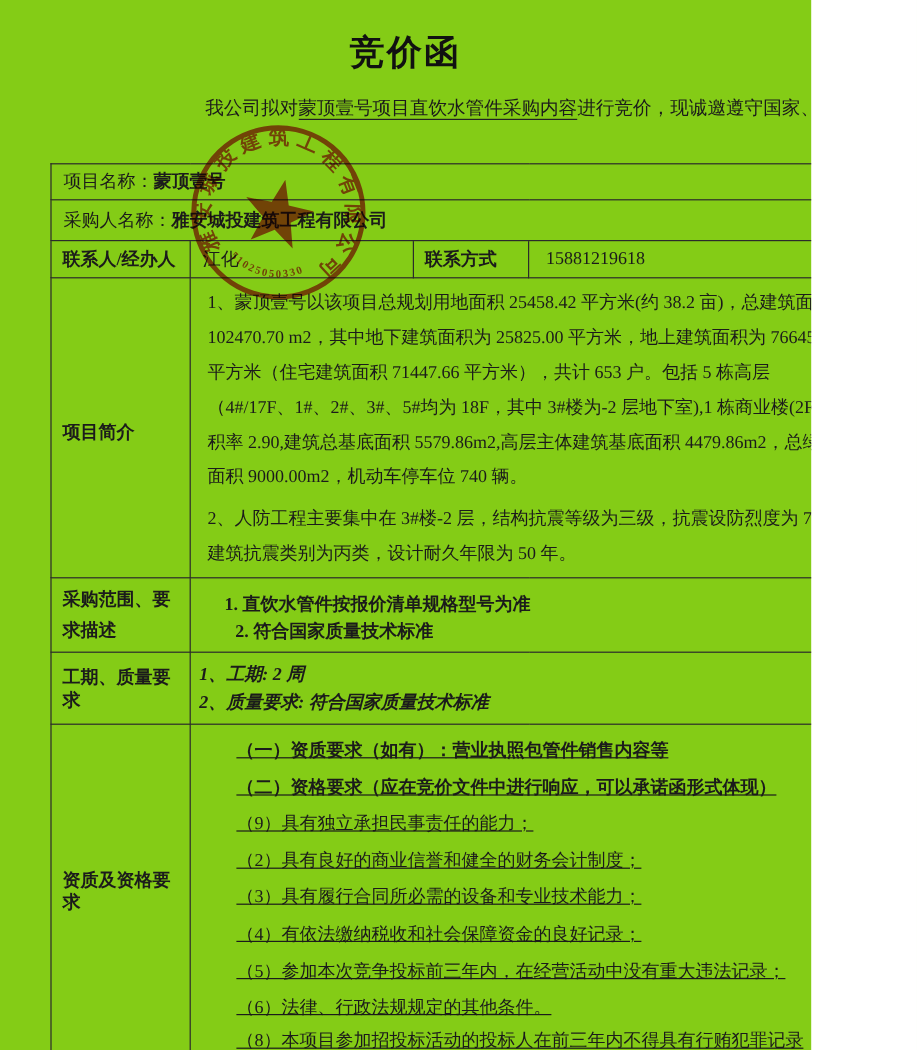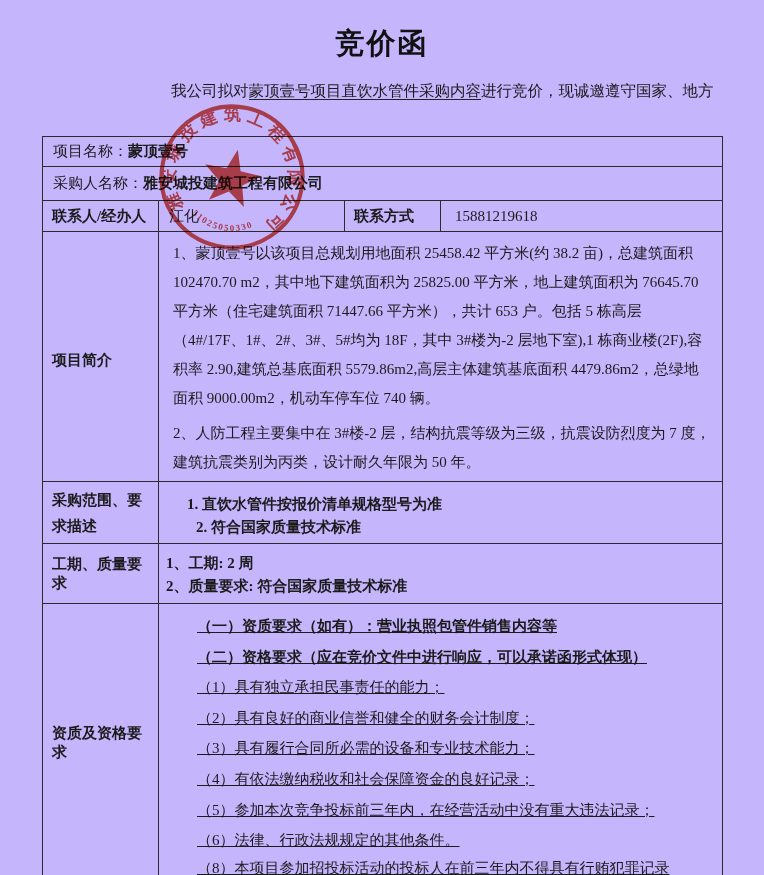--- a/index.html
+++ b/index.html
@@ -1,18 +1,18 @@
 <!DOCTYPE html>
 <html><head>
 <meta charset="utf-8">
 <style>
   * { margin:0; padding:0; box-sizing:border-box; }
   html,body { width:764px; height:875px; background:#ffffff; }
   body { font-family:"Liberation Serif","DejaVu Serif",serif; color:#1c1c1c; }
-  .page { position:relative; width:764px; height:875px; background:#c4b5fd; overflow:hidden; }
+  .page { position:relative; width:676px; height:875px; background:#84cc16; overflow:hidden; }
 
   .doc-title { position:absolute; top:24px; left:0; width:100%; text-align:center;
     font-size:29px; font-weight:bold; letter-spacing:2px; color:#111; }
 
   .intro { position:absolute; left:105px; top:79px; width:618px;
     font-size:15.5px; line-height:24.5px; text-indent:39px; color:#1b1b1b;margin-left:27px; }
   .intro .u { border-bottom:1.5px solid #222; padding-bottom:0px; }
 
   table.bid { position:absolute; left:42px; top:136px; width:680px;
     border-collapse:collapse; table-layout:fixed; }
@@ -23,21 +23,21 @@
   .inline-lbl { font-weight:normal; }
   .pad { padding-left:10px; }
 
   td.cell-summary { vertical-align:top; padding:7px 10px 4px 14px; line-height:29px; }
   td.cell-summary p + p { margin-top:6px; }
   td.lbl-top { vertical-align:top; padding-top:8px; }
 
   td.cell-scope { vertical-align:top; padding:9px 8px 2px 28px; line-height:23.5px; font-weight:bold; }
   td.cell-scope .item2 { padding-left:9px; }
 
-  td.cell-schedule { padding:4px 8px 2px 7px; line-height:23px; font-weight:bold; }
+  td.cell-schedule { padding:4px 8px 2px 7px; line-height:23px; font-weight:bold;font-style:italic; }
 
   td.cell-qual { vertical-align:top; padding:7px 6px 2px 38px; }
   td.cell-qual .q-item { line-height:30.6px; font-size:15px;text-decoration:underline; }
   td.cell-qual .q-bold { font-weight:bold; }
   .lbl-small { font-size:14.2px; }
 
   
   .stamp { position:absolute; left:150px; top:95px; width:164px; height:164px;
     transform:rotate(12deg); opacity:0.87; mix-blend-mode:multiply; pointer-events:none; }
   .stamp circle { fill:none; stroke:#d53a30; stroke-width:5; }
@@ -101,21 +101,21 @@
         <div>1、工期: 2 周</div>
         <div>2、质量要求: 符合国家质量技术标准</div>
       </td>
     </tr>
 
     <tr style="height:276px">
       <td class="lbl lbl-small">资质及资格要求</td>
       <td colspan="3" class="cell-qual">
         <div class="q-item q-bold">（一）资质要求（如有）：营业执照包管件销售内容等</div>
         <div class="q-item q-bold">（二）资格要求（应在竞价文件中进行响应，可以承诺函形式体现）</div>
-        <div class="q-item">（1）具有独立承担民事责任的能力；</div>
+        <div class="q-item">（9）具有独立承担民事责任的能力；</div>
         <div class="q-item">（2）具有良好的商业信誉和健全的财务会计制度；</div>
         <div class="q-item">（3）具有履行合同所必需的设备和专业技术能力；</div>
         <div class="q-item">（4）有依法缴纳税收和社会保障资金的良好记录；</div>
         <div class="q-item">（5）参加本次竞争投标前三年内，在经营活动中没有重大违法记录；</div>
         <div class="q-item">（6）法律、行政法规规定的其他条件。</div>
         <div class="q-item" style="line-height:24px">（8）本项目参加招投标活动的投标人在前三年内不得具有行贿犯罪记录</div>
       </td>
     </tr>
 
   </tbody>

